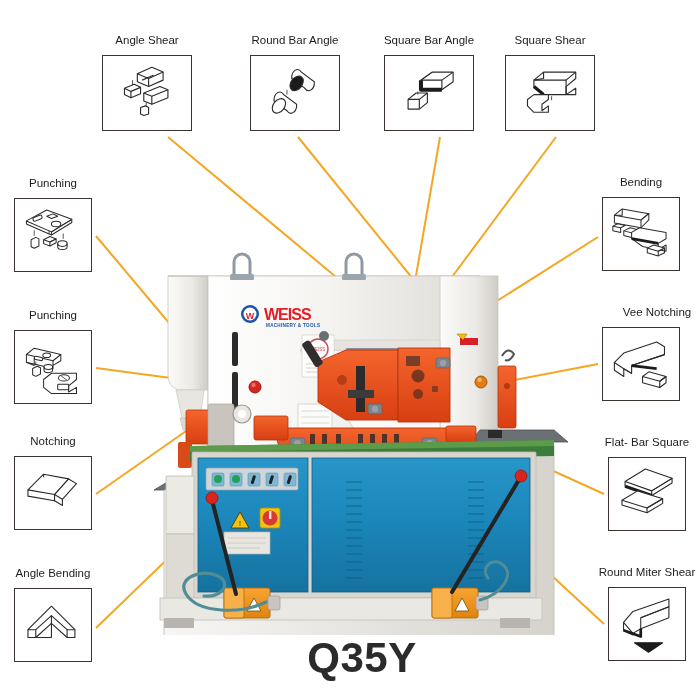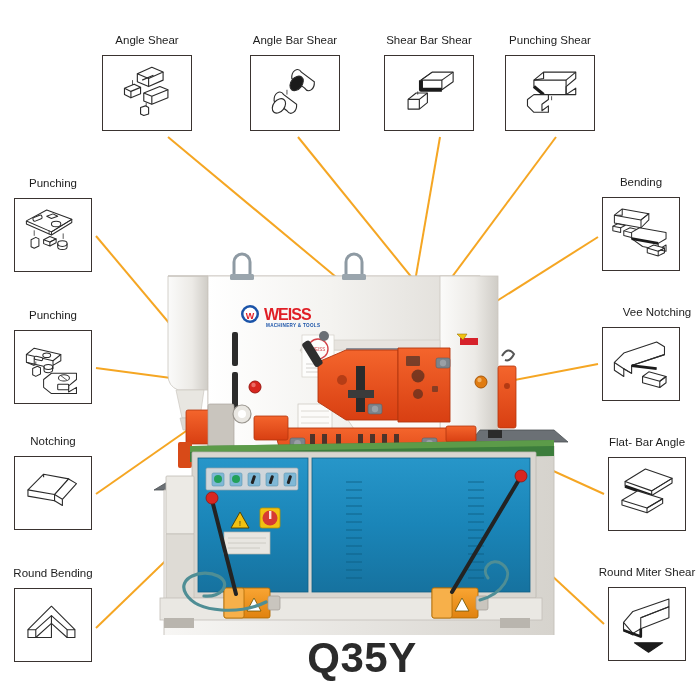--- a/index.html
+++ b/index.html
@@ -359,53 +359,53 @@
               <path d="M48,50 L48,60 L68,52 L68,42"></path>
        <path d="M38,46 L38,56 L48,60"></path>
        <path d="M34,64 L40,62 L44,64 L44,72 L38,74 L34,72 Z"></path>
        <line x1="24" y1="30" x2="24" y2="36" stroke-width="1"></line>
        <line x1="41" y1="58" x2="41" y2="63" stroke-width="1"></line>
      </g>
           </svg>
         </div>
       </div>
       <div class="callout" style="left: 250px; top: 34px; width: 90px;">
-        <div class="cap" style="position: absolute; left: 50%; top: 0px; transform: translateX(-50%);">Angle Bar Shear</div>
+        <div class="cap" style="position: absolute; left: 50%; top: 0px; transform: translateX(-50%);">Round Bar Angle</div>
         <div class="frame" style="position: absolute; left: 0px; top: 21px; width: 90px; height: 76px; border-color: rgb(58, 51, 48);">
           <svg viewBox="0 0 84 92" preserveAspectRatio="xMidYMid meet">
             <g fill="none" stroke="#2b2b2b" stroke-width="1.4">
        <path d="M38,28 A7,10 0 0 1 50,20 L66,32 A7,10 0 0 1 54,40 Z" fill="#fff"></path>
        <ellipse cx="44" cy="34" rx="7" ry="10" transform="rotate(38 44 34)" fill="#1b1b1b"></ellipse>
        <path d="M16,56 A7,10 0 0 1 28,48 L44,60 A7,10 0 0 1 32,68 Z" fill="#fff"></path>
        <ellipse cx="22" cy="62" rx="7" ry="10" transform="rotate(38 22 62)" fill="#fff"></ellipse>
        <line x1="32" y1="42" x2="32" y2="48" stroke-width="1"></line>
      </g>
           </svg>
         </div>
       </div>
       <div class="callout" style="left: 384px; top: 34px; width: 90px;">
-        <div class="cap" style="position: absolute; left: 50%; top: 0px; transform: translateX(-50%);">Shear Bar Shear</div>
+        <div class="cap" style="position: absolute; left: 50%; top: 0px; transform: translateX(-50%);">Square Bar Angle</div>
         <div class="frame" style="position: absolute; left: 0px; top: 21px; width: 90px; height: 76px; border-color: rgb(58, 51, 48);">
           <svg viewBox="0 0 84 92" preserveAspectRatio="xMidYMid meet">
             <g fill="none" stroke="#2b2b2b" stroke-width="1.4" stroke-linejoin="round">
        <path d="M32,30 L46,20 L72,20 L72,32 L58,42 L32,42 Z" fill="#fff"></path>
        <path d="M32,30 L58,30 L58,42"></path>
               <path d="M58,30 L72,20"></path>
        <path d="M32,30 L46,20"></path>
        <path d="M32,30 L32,42 L58,42" stroke="#1b1b1b" stroke-width="5"></path>
        <path d="M16,54 L26,46 L40,46 L40,58 L30,66 L16,66 Z" fill="#fff"></path>
        <path d="M16,54 L30,54 L30,66"></path>
               <path d="M30,54 L40,46"></path>
        <line x1="28" y1="44" x2="28" y2="48" stroke-width="1"></line>
      </g>
           </svg>
         </div>
       </div>
       <div class="callout" style="left: 505px; top: 34px; width: 90px;">
-        <div class="cap" style="position: absolute; left: 50%; top: 0px; transform: translateX(-50%);">Punching Shear</div>
+        <div class="cap" style="position: absolute; left: 50%; top: 0px; transform: translateX(-50%);">Square Shear</div>
         <div class="frame" style="position: absolute; left: 0px; top: 21px; width: 90px; height: 76px; border-color: rgb(58, 51, 48);">
           <svg viewBox="0 0 84 92" preserveAspectRatio="xMidYMid meet">
             <g fill="none" stroke="#2b2b2b" stroke-width="1.4" stroke-linejoin="round">
        <path d="M22,30 L34,20 L74,20 L74,28 L62,38 L62,48 L74,40 L74,48 L34,48 L22,38 Z" fill="#fff"></path>
        <path d="M22,30 L62,30 L62,48"></path>
               <path d="M62,30 L74,20"></path>
        <path d="M34,20 L34,28 L22,30"></path>
        <path d="M22,38 L34,48" stroke="#1b1b1b" stroke-width="4"></path>
        <path d="M14,54 L22,48 L40,48 L40,54 L32,60 L32,68 L40,62 L40,70 L22,70 L14,62 Z" fill="#fff"></path>
        <line x1="44" y1="50" x2="44" y2="55" stroke-width="1"></line>
@@ -468,21 +468,21 @@
        <path d="M10,42 L30,22 L62,28 L44,48 Z" fill="#fff"></path>
        <path d="M44,48 L62,28 L72,34 L54,54 Z" fill="#fff"></path>
        <path d="M10,42 L10,50 L44,56 L44,48"></path>
        <path d="M44,56 L54,62 L54,54"></path>
        <path d="M30,22 L30,26"></path>
      </g>
           </svg>
         </div>
       </div>
       <div class="callout" style="left: 14px; top: 567px; width: 78px;">
-        <div class="cap" style="position: absolute; left: 50%; top: 0px; transform: translateX(-50%);">Round Bending</div>
+        <div class="cap" style="position: absolute; left: 50%; top: 0px; transform: translateX(-50%);">Angle Bending</div>
         <div class="frame" style="position: absolute; left: 0px; top: 21px; width: 78px; height: 74px; border-color: rgb(58, 51, 48);">
           <svg viewBox="0 0 84 92" preserveAspectRatio="xMidYMid meet">
             <g fill="none" stroke="#2b2b2b" stroke-width="1.4" stroke-linejoin="round">
        <path d="M10,52 L40,22 L70,52 L60,52 L40,34 L20,52 Z" fill="#fff"></path>
        <path d="M10,52 L10,62 L20,62 L20,52"></path>
        <path d="M20,62 L40,44 L60,62 L70,62 L70,52"></path>
        <path d="M40,34 L40,44"></path>
        <path d="M60,52 L60,62"></path>
        <path d="M10,62 L40,62 L40,44"></path>
      </g>
@@ -523,21 +523,21 @@
        <path d="M30,48 L72,34"></path>
        <path d="M30,48 L62,52" stroke="#1b1b1b" stroke-width="3.5"></path>
        <path d="M44,62 L52,56 L74,62 L66,68 Z" fill="#fff"></path>
        <path d="M44,62 L44,70 L66,76 L66,68"></path>
        <path d="M66,68 L74,62 L74,70 L66,76"></path>
      </g>
           </svg>
         </div>
       </div>
       <div class="callout" style="left: 608px; top: 436px; width: 78px;">
-        <div class="cap" style="position: absolute; left: 50%; top: 0px; transform: translateX(-50%);">Flat- Bar Angle</div>
+        <div class="cap" style="position: absolute; left: 50%; top: 0px; transform: translateX(-50%);">Flat- Bar Square</div>
         <div class="frame" style="position: absolute; left: 0px; top: 21px; width: 78px; height: 74px; border-color: rgb(58, 51, 48);">
           <svg viewBox="0 0 84 92" preserveAspectRatio="xMidYMid meet">
             <g fill="none" stroke="#2b2b2b" stroke-width="1.4" stroke-linejoin="round">
        <path d="M14,30 L40,14 L74,26 L48,42 Z" fill="#fff"></path>
        <path d="M14,30 L14,36 L48,48 L48,42"></path>
        <path d="M48,42 L74,26 L74,32 L48,48"></path>
        <path d="M14,36 L48,48" stroke="#1b1b1b" stroke-width="4"></path>
        <path d="M10,54 L30,42 L62,52 L42,64 Z" fill="#fff"></path>
        <path d="M10,54 L10,60 L42,70 L42,64"></path>
        <path d="M42,64 L62,52 L62,58 L42,70"></path>

